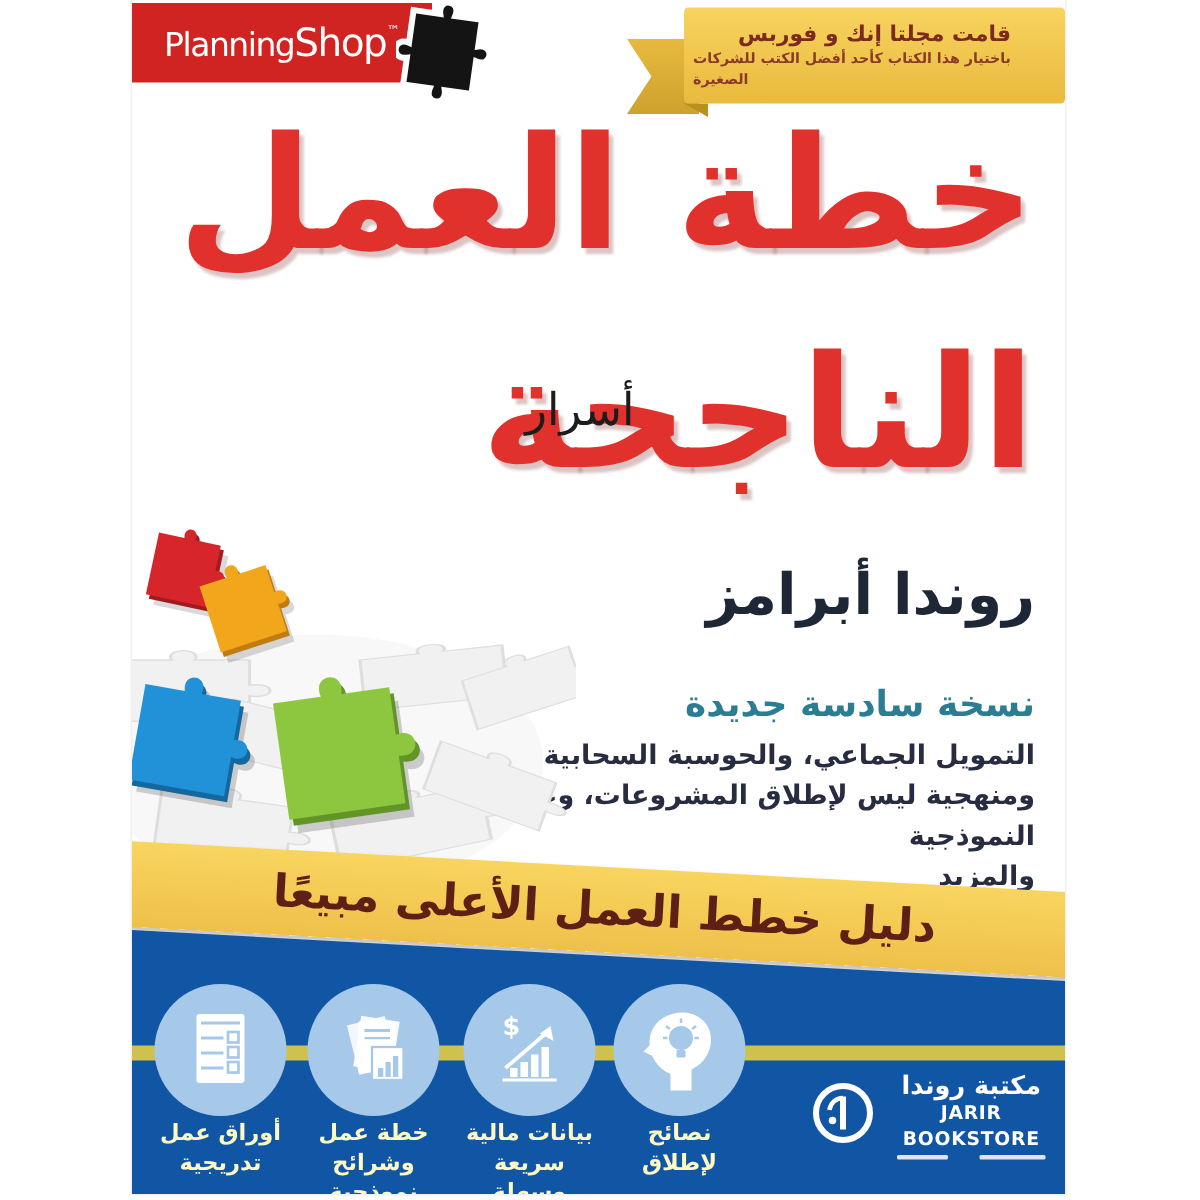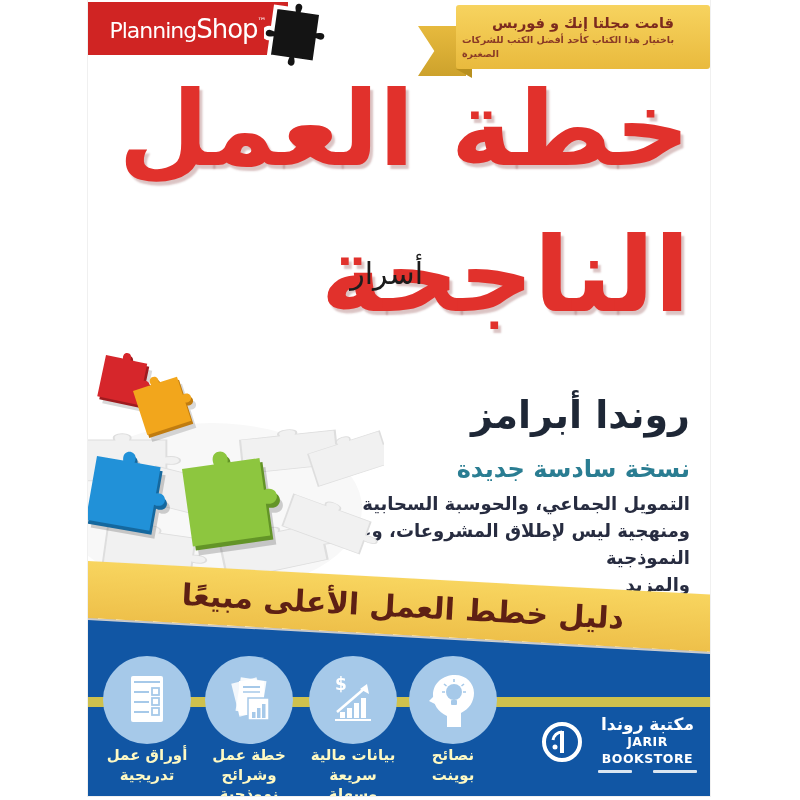--- a/index.html
+++ b/index.html
@@ -30,21 +30,21 @@
                 border-left:16px solid transparent; border-top:9px solid #b8901f; }
 
   
   .title-line { position:absolute; right:20px; direction:rtl; color:#e1312c; font-weight:bold;
                 font-size:104px; line-height:1.1; white-space:nowrap;
                 text-shadow:3px 4px 2px rgba(110,20,20,0.25);margin-left:35px; }
   .title-1 { top:72px; }
   .title-2 { top:218px; }
   .subtitle { position:absolute; right:287px; top:252px; direction:rtl; text-align:right;
               color:#1c1c1c; font-weight:normal; font-size:30px; line-height:1.45; white-space:nowrap; }
-  .author { position:absolute; right:20px; top:393px; direction:rtl; color:#1e2736;
+  .author { position:absolute; right:20px; top:374px; direction:rtl; color:#1e2736;
             font-weight:bold; font-size:38px; white-space:nowrap; }
   .edition { position:absolute; right:20px; top:455px; direction:rtl; color:#2a7d92;
              font-weight:bold; font-size:24px; white-space:nowrap; }
   .desc { position:absolute; right:20px; top:490px; direction:rtl; text-align:right;
           color:#272c40; font-weight:bold; font-size:18px; line-height:27px; }
 
   
   .puzzle-art { position:absolute; left:-16px; top:348px; width:312px; height:258px; }
 
   
@@ -219,21 +219,21 @@
       <div class="feat-label fl-2">
         <div>خطة عمل</div>
         <div>وشرائح نموذجية</div>
       </div>
       <div class="feat-label fl-3">
         <div>بيانات مالية سريعة</div>
         <div>وسهلة</div>
       </div>
       <div class="feat-label fl-4">
         <div>نصائح</div>
-        <div>بوينت</div>
+        <div>لإطلاق</div>
       </div>
 
       <div class="jarir">
         <svg class="jarir-circle" viewBox="0 0 44 44">
           <circle cx="22" cy="22" r="18" fill="none" stroke="#ffffff" stroke-width="4"></circle>
           <line x1="22" y1="11" x2="22" y2="33" stroke="#ffffff" stroke-width="4"></line>
           <path d="M13 20 A9 9 0 0 1 22 12" fill="none" stroke="#ffffff" stroke-width="3"></path>
           <circle cx="15" cy="27" r="2.5" fill="#ffffff"></circle>
         </svg>
         <div class="jarir-text">

